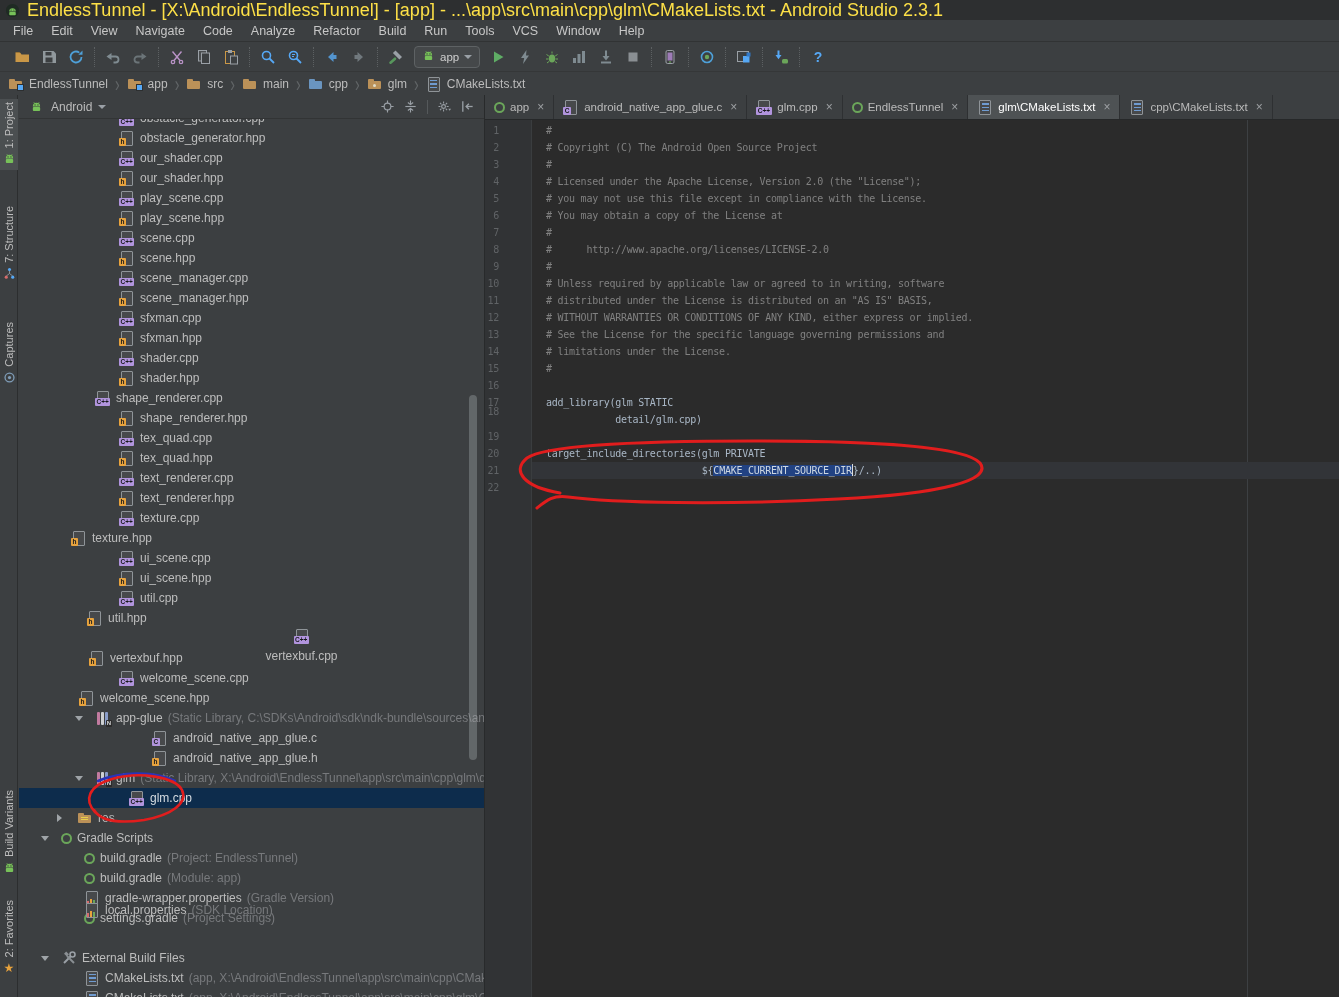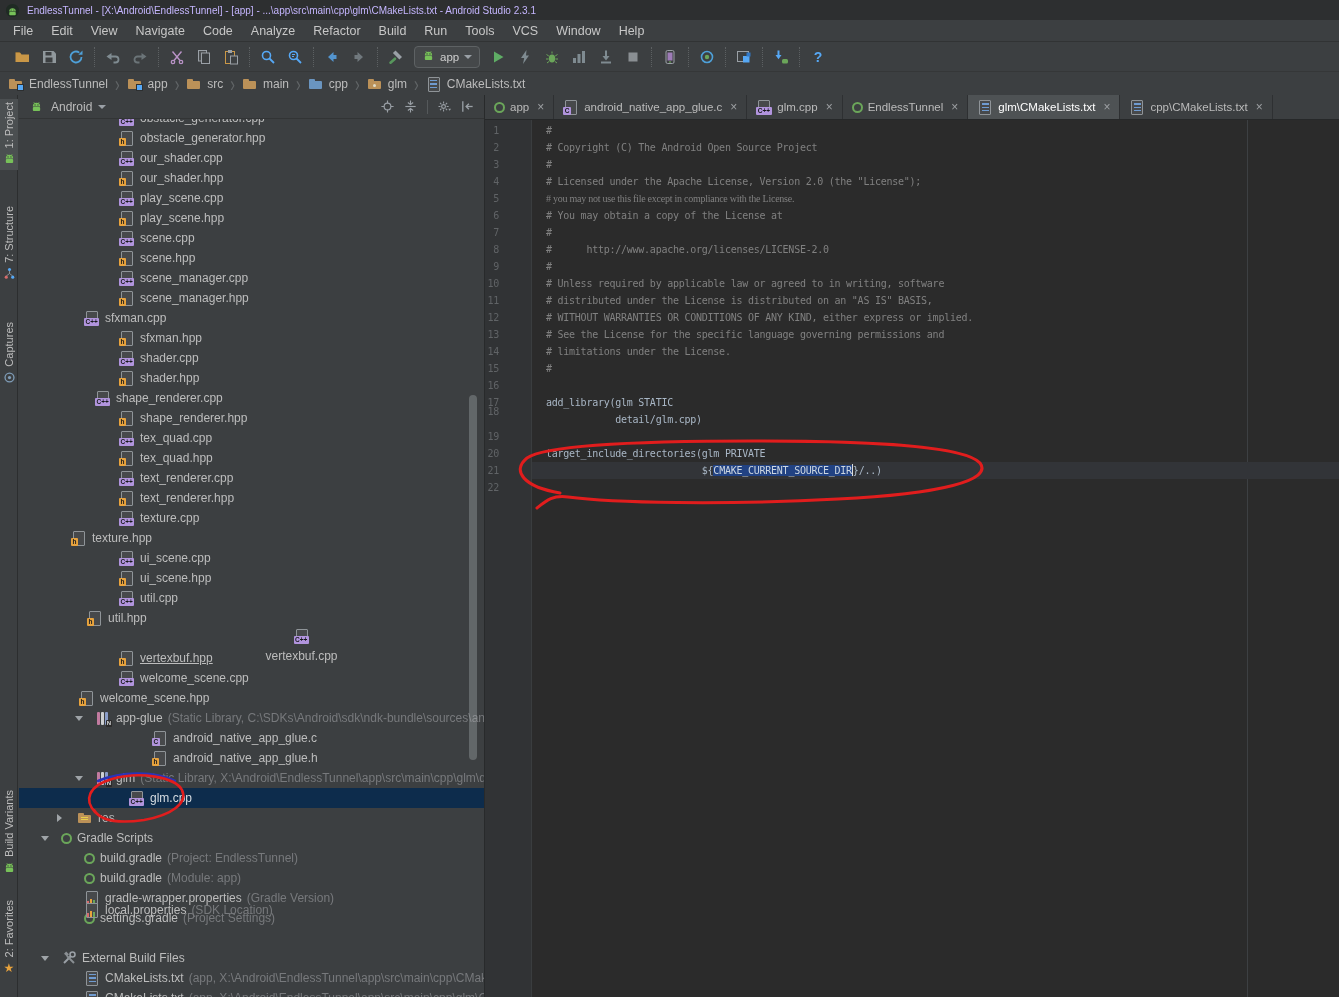--- a/index.html
+++ b/index.html
@@ -1,21 +1,21 @@
 <!DOCTYPE html>
 <html><head>
 <meta charset="utf-8">
 <style>
   html,body{margin:0;padding:0;width:1339px;height:997px;overflow:hidden;background:#2b2b2b;
     font-family:"Liberation Sans",sans-serif;-webkit-font-smoothing:antialiased;}
   #app{position:relative;width:1339px;height:997px;background:#3c3f41;}
   
   #titlebar{position:absolute;left:0;top:0;width:100%;height:20px;background:#2d2f30;
     display:flex;align-items:center;gap:6px;padding-left:3px;box-sizing:border-box;}
-  #title-text{color:#c4b5fd;font-size:10px;white-space:nowrap;}
+  #title-text{color:#fde047;font-size:18px;white-space:nowrap;}
   #menubar{position:absolute;left:0;top:20px;width:100%;height:22px;background:#3c3f41;
     border-bottom:1px solid #313334;display:flex;align-items:center;padding-left:4px;box-sizing:border-box;}
   .menu-item{color:#c7c7c7;font-size:12.5px;padding:0 9px;cursor:default;}
   #toolbar{position:absolute;left:0;top:42px;width:100%;height:30px;background:#3c3f41;
     display:flex;align-items:center;padding-left:4px;box-sizing:border-box;border-bottom:1px solid #353738;}
   .tb-group{display:flex;align-items:center;gap:9px;padding:0 9px;}
   .tb-sep{width:0;height:20px;border-left:1px dotted #5c6062;}
   .tb-icon{width:18px;height:18px;display:flex;align-items:center;justify-content:center;}
   .run-config{display:flex;align-items:center;gap:5px;height:20px;padding:0 7px;border:1px solid #5e6264;
     border-radius:4px;background:#45484a;color:#cfcfcf;font-size:11.5px;}
@@ -487,21 +487,21 @@
             </span>
             <span>scene_manager.cpp</span>
           </div>
           <div class="trow" style="top: 193px; padding-left: 100px;">
             <span class="fi">
               <span class="page"></span>
               <span class="badge b-orange">h</span>
             </span>
             <span>scene_manager.hpp</span>
           </div>
-          <div class="trow" style="top: 213px; padding-left: 65px;">
+          <div class="trow" style="top: 213px; padding-left: 100px;">
             <span class="fi">
               <span class="page"></span>
               <span class="badge b-purple">C++</span>
             </span>
             <span>sfxman.cpp</span>
           </div>
           <div class="trow" style="top: 233px; padding-left: 100px;">
             <span class="fi">
               <span class="page"></span>
               <span class="badge b-orange">h</span>
@@ -606,21 +606,21 @@
             </span>
             <span>util.hpp</span>
           </div>
           <div class="trow" style="top: 533px; padding-left: 100px; flex-direction: column;">
             <span class="fi">
               <span class="page"></span>
               <span class="badge b-purple">C++</span>
             </span>
             <span>vertexbuf.cpp</span>
           </div>
-          <div class="trow" style="top: 553px; padding-left: 100px; text-decoration: underline;">
+          <div class="trow" style="top: 553px; padding-left: 70px;">
             <span class="fi">
               <span class="page"></span>
               <span class="badge b-orange">h</span>
             </span>
             <span>vertexbuf.hpp</span>
           </div>
           <div class="trow" style="top: 573px; padding-left: 100px;">
             <span class="fi">
               <span class="page"></span>
               <span class="badge b-purple">C++</span>
@@ -868,21 +868,21 @@
             <div class="gnum" style="top: 308px;">19</div>
             <div class="gnum" style="top: 325px;">20</div>
             <div class="gnum" style="top: 342px;">21</div>
             <div class="gnum" style="top: 359px;">22</div>
           </div>
         <div id="code">
             <div class="cline comment" style="top: 2px;">#</div>
             <div class="cline comment" style="top: 19px;"># Copyright (C) The Android Open Source Project</div>
             <div class="cline comment" style="top: 36px;">#</div>
             <div class="cline comment" style="top: 53px;"># Licensed under the Apache License, Version 2.0 (the "License");</div>
-            <div class="cline comment" style="top: 70px; font-family: Liberation Serif, serif;"># you may not use this file except in compliance with the License.</div>
+            <div class="cline comment" style="top: 70px;"># you may not use this file except in compliance with the License.</div>
             <div class="cline comment" style="top: 87px;"># You may obtain a copy of the License at</div>
             <div class="cline comment" style="top: 104px;">#</div>
             <div class="cline comment" style="top: 121px;">#      http://www.apache.org/licenses/LICENSE-2.0</div>
             <div class="cline comment" style="top: 138px;">#</div>
             <div class="cline comment" style="top: 155px;"># Unless required by applicable law or agreed to in writing, software</div>
             <div class="cline comment" style="top: 172px;"># distributed under the License is distributed on an "AS IS" BASIS,</div>
             <div class="cline comment" style="top: 189px;"># WITHOUT WARRANTIES OR CONDITIONS OF ANY KIND, either express or implied.</div>
             <div class="cline comment" style="top: 206px;"># See the License for the specific language governing permissions and</div>
             <div class="cline comment" style="top: 223px;"># limitations under the License.</div>
             <div class="cline comment" style="top: 240px;">#</div>

